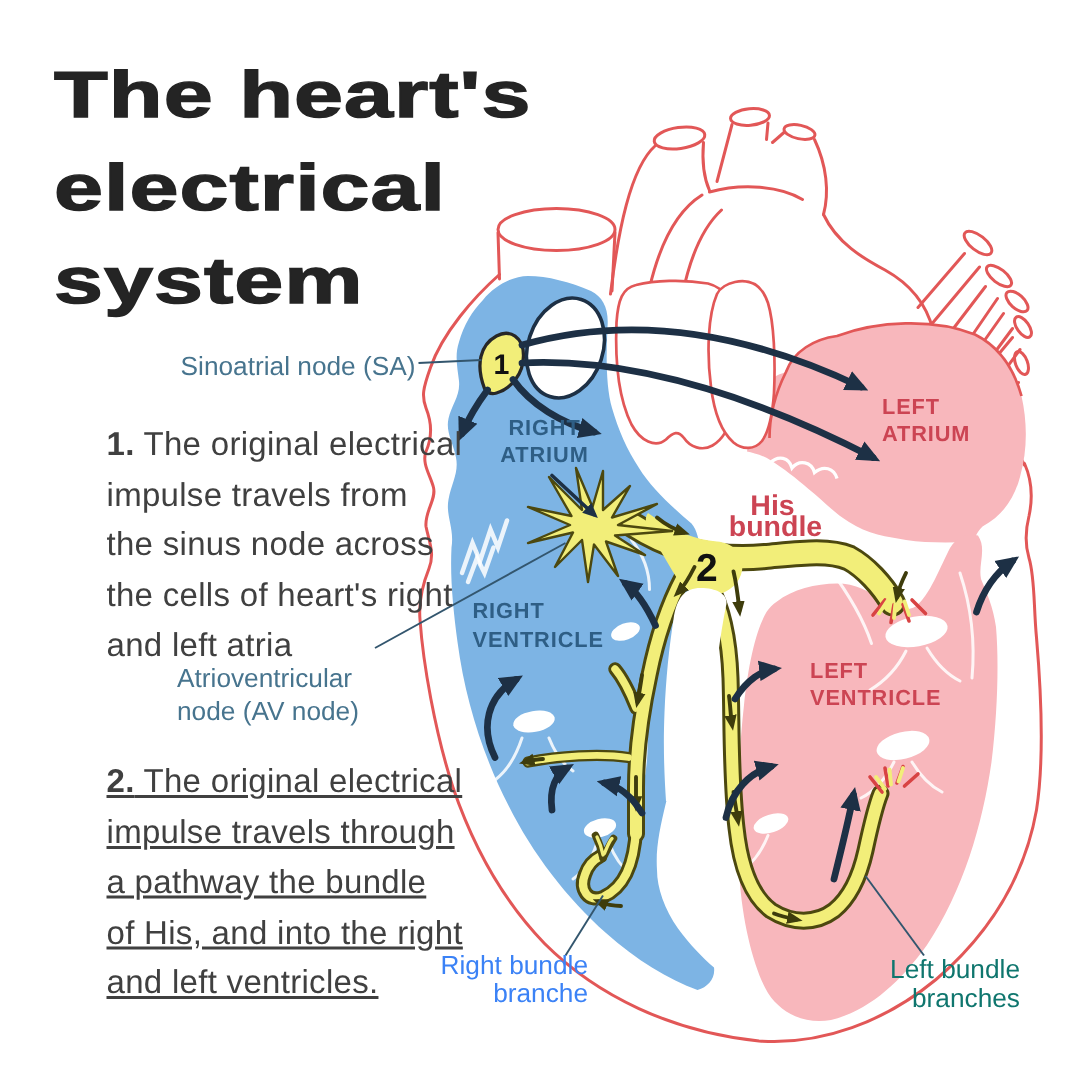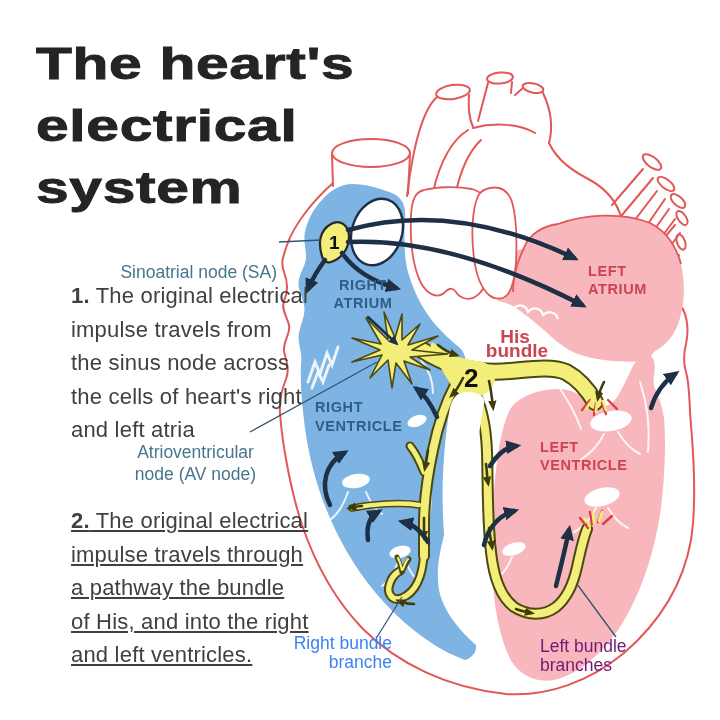--- a/index.html
+++ b/index.html
@@ -4,24 +4,24 @@
 <style>
   html,body{margin:0;padding:0;width:720px;height:720px;background:#fff;overflow:hidden;}
   *{box-sizing:border-box;}
   .abs{position:absolute;}
   body{font-family:"Liberation Sans",sans-serif;position:relative;}
   #title{left:36px;top:33px;font-weight:bold;font-size:43.5px;line-height:62px;color:#242424;letter-spacing:0.5px;-webkit-text-stroke:0.9px #242424;transform:scaleX(1.35);transform-origin:left top;}
   .para{font-size:22px;line-height:33.5px;color:#404040;letter-spacing:0.2px;margin-left:36px;}
   #p1{left:35px;top:279px;}
   #p2{left:35px;top:504px;text-decoration:underline;}
   .lbl{color:#47748e;font-size:17.5px;line-height:22px;}
-  #sa-lbl{right:443px;top:233px;white-space:nowrap;margin-top:28px;}
-  #av-lbl{left:118px;top:441px;width:155px;text-align:center;}
+  #sa-lbl{right:443px;top:233px;white-space:nowrap;}
+  #av-lbl{left:118px;top:441px;width:155px;}
   #rb-lbl{left:252px;top:634px;width:140px;text-align:right;line-height:19px;color:#3b82f6;}
-  #lb-lbl{left:540px;top:637px;width:140px;text-align:left;line-height:19px;color:#701a75;}
+  #lb-lbl{left:540px;top:637px;width:140px;text-align:right;line-height:19px;color:#0f766e;}
 </style>
 </head>
 <body>
 <svg class="abs" style="left:0;top:0" width="720" height="720" viewBox="0 0 720 720">
 <defs>
 <marker id="ah" viewBox="0 0 10 10" refX="6.5" refY="5" markerWidth="3.4" markerHeight="3.4" orient="auto-start-reverse">
         <path d="M0,0.5 L10,5 L0,9.5 z" fill="#1d3045"></path>
       </marker>
 <marker id="ah2" viewBox="0 0 10 10" refX="6.5" refY="5" markerWidth="4.2" markerHeight="4.2" orient="auto-start-reverse">
         <path d="M0,0.5 L10,5 L0,9.5 z" fill="#1d3045"></path>

